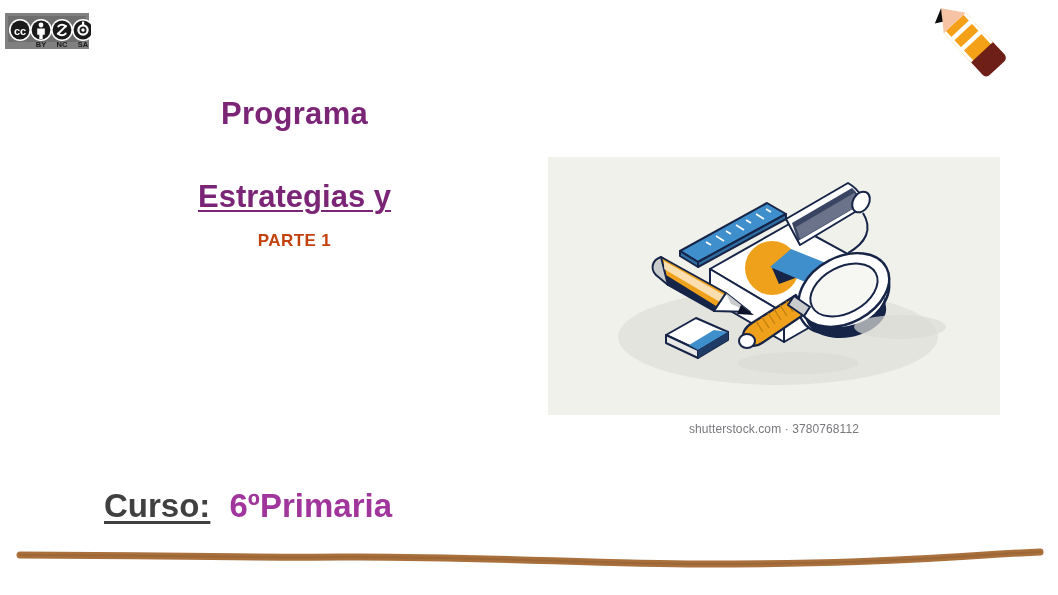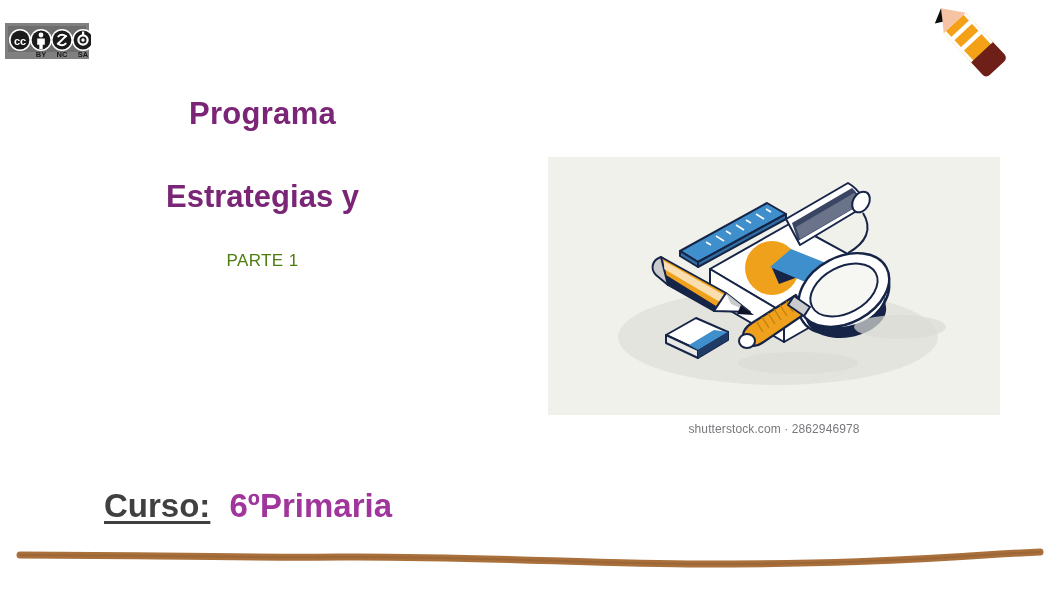--- a/index.html
+++ b/index.html
@@ -12,67 +12,69 @@
     height: 595px;
     position: relative;
     overflow: hidden;
     font-family: "Liberation Sans", sans-serif;
   }
 
   
   #cc-badge {
     position: absolute;
     left: 3px;
-    top: 21px;
+    top: 11px;
     width: 88px;
     height: 40px;
   }
 
   
   #pencil-doodle {
     position: absolute;
     left: 916px;
     top: 5px;
     width: 104px;
     height: 82px;
   }
 
   
   #title-block {
     position: absolute;
     left: 0px;
     top: 97px;
     width: 525px;
     text-align: center;
+    padding-left: 32px;
   }
   #program-title {
     font-size: 31px;
     font-weight: bold;
     color: #7B2576;
     letter-spacing: 0.3px;
     line-height: 1.1;
     margin: 0;
   }
   #course-name {
     margin-top: 44px;
     font-size: 31px;
     font-weight: bold;
     color: #7B2576;
     line-height: 1.42;
   }
   #course-name .ul-line {
     display: block;
+    text-decoration: underline;
     text-decoration-thickness: 2px;
     text-underline-offset: 3px;
   }
   #part-label {
-    margin-top: 32px;
+    margin-top: 12px;
     font-size: 17px;
-    font-weight: normal;
-    color: #4d7c0f;
+    font-weight: bold;
+    color: #c2410c;
     letter-spacing: 0.4px;
   }
 
   
   #curso-line {
     position: absolute;
     left: 104px;
     top: 487px;
     font-size: 33px;
     font-weight: bold;
@@ -272,20 +274,20 @@
 
       <ellipse cx="199" cy="184" rx="8" ry="7" fill="#ffffff" stroke="#162447" stroke-width="2"></ellipse>
 
       <path d="M246 139 L262 150 L256 159 L240 148 Z" fill="#C9CBCC" stroke="#162447" stroke-width="2" stroke-linejoin="round"></path>
     </g>
 
     <ellipse cx="250" cy="206" rx="60" ry="11" fill="#DCDCD5" opacity="0.75"></ellipse>
     <ellipse cx="352" cy="170" rx="46" ry="12" fill="#DCDCD5" opacity="0.7"></ellipse>
   </svg>
 </div>
-<div id="watermark">shutterstock.com · 2862946978</div>
+<div id="watermark">shutterstock.com · 3780768112</div>
 
 <div id="bottom-rule">
   <svg viewBox="0 0 1058 67" width="1058" height="67" preserveAspectRatio="none">
     <path d="M20 27 C120 27 250 30 340 29 C470 28 600 36 700 36 C820 36 900 33 1000 26 L1040 24" fill="none" stroke="#A9703C" stroke-width="7" stroke-linecap="round"></path>
     <path d="M20 27 C120 27 250 30 340 29 C470 28 600 36 700 36 C820 36 900 33 1000 26 L1040 24" fill="none" stroke="#8E5C2E" stroke-width="2" stroke-linecap="round" opacity="0.45"></path>
   </svg>
 </div>
 
 </body></html>

